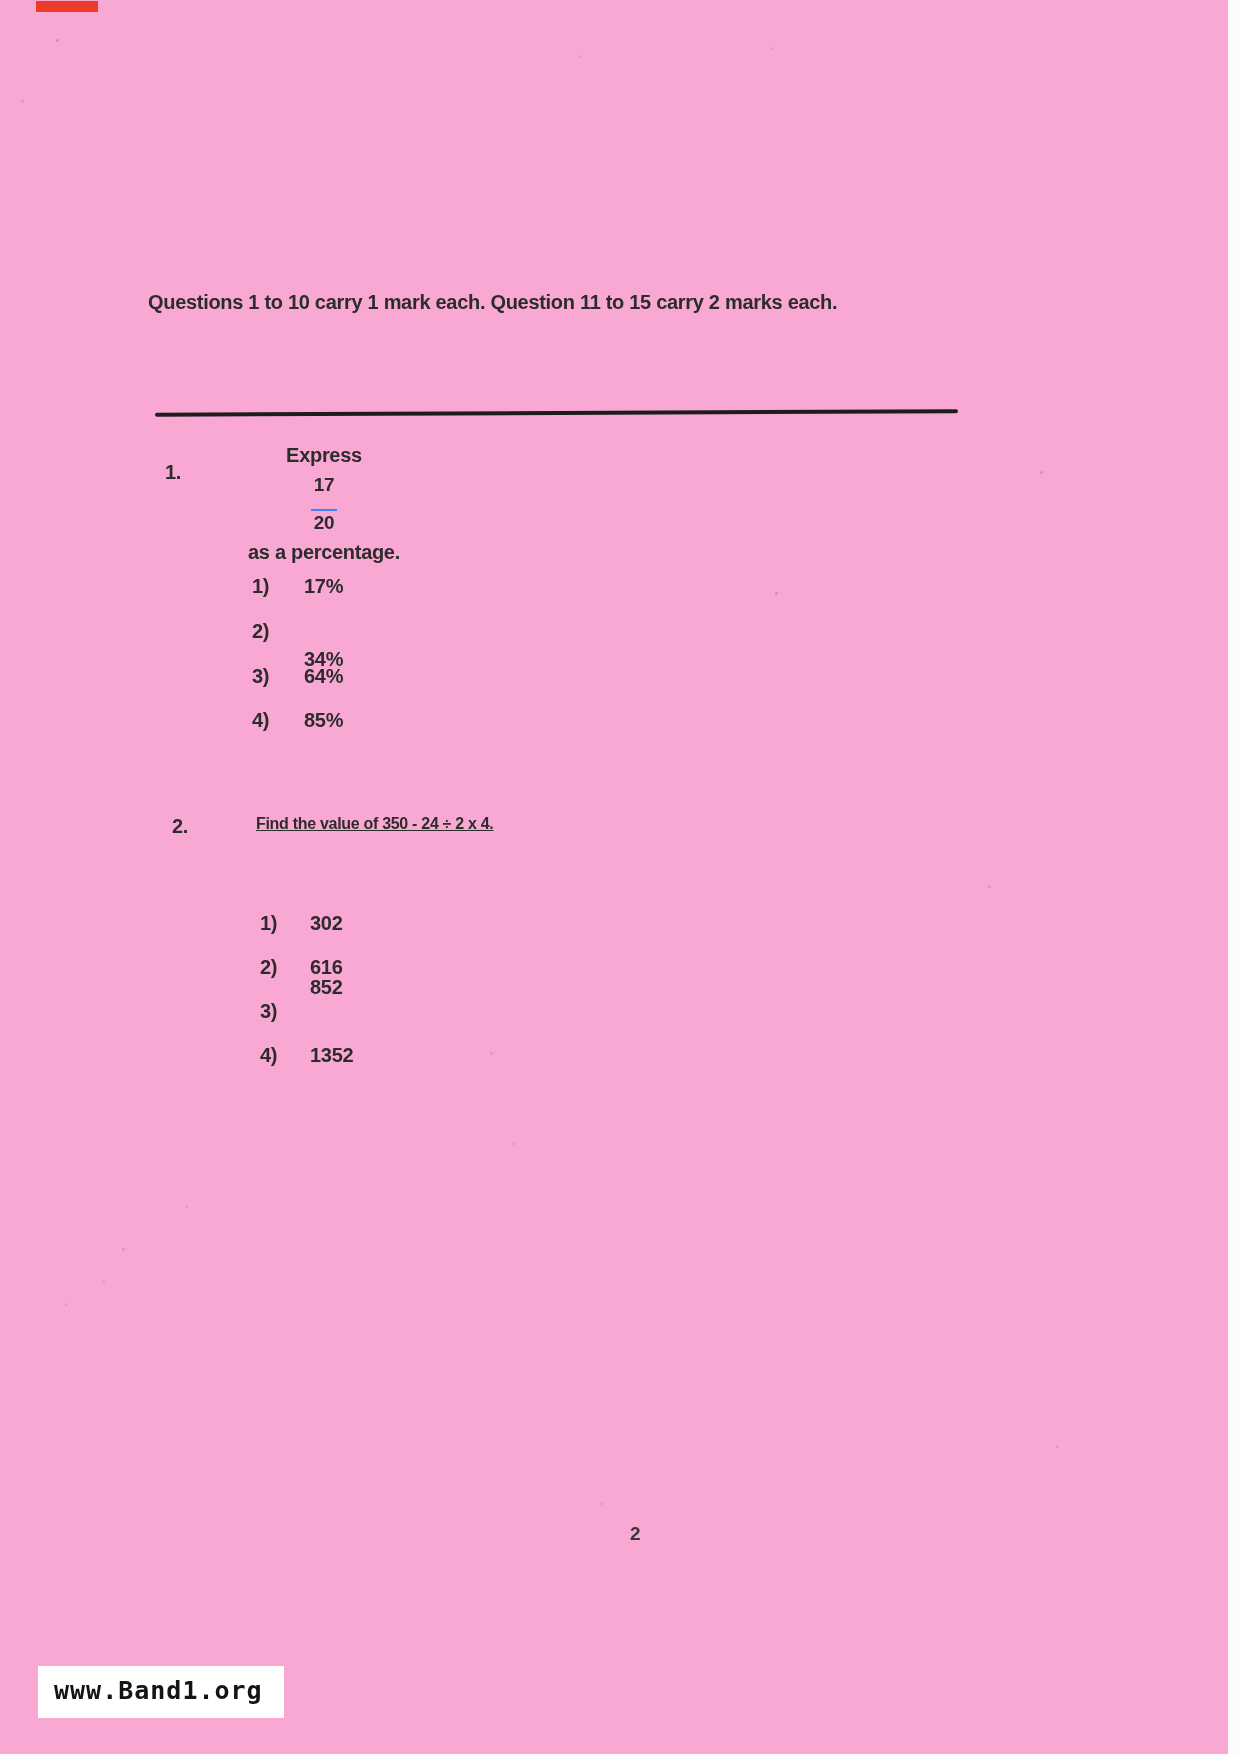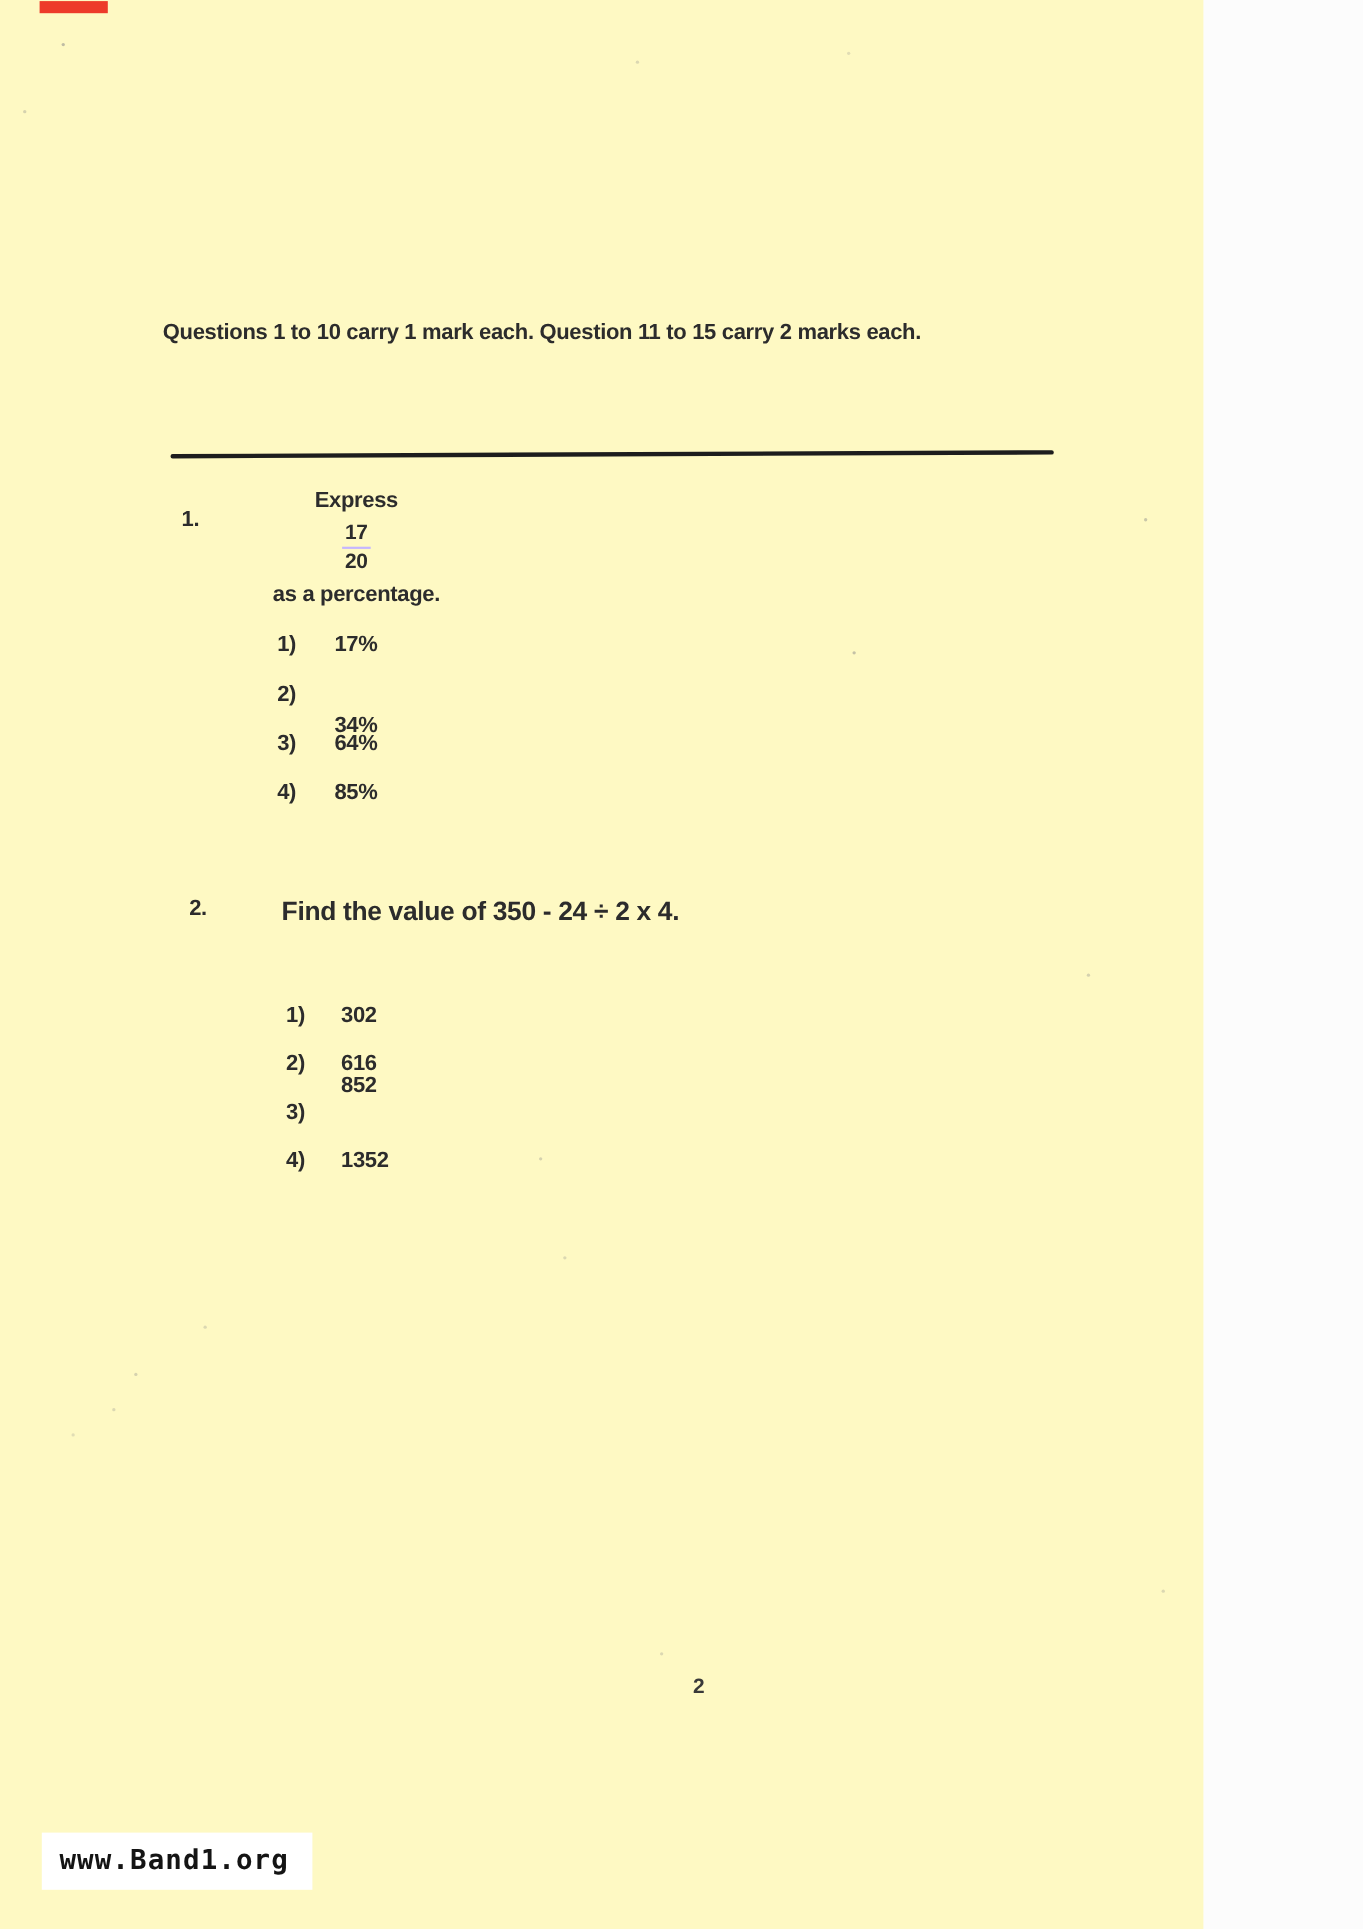--- a/index.html
+++ b/index.html
@@ -4,53 +4,53 @@
 <style>
   * { margin:0; padding:0; box-sizing:border-box; }
   html,body { width:1239px; height:1754px; }
   body {
     background:#fcfcfc;
     font-family:"Liberation Sans", sans-serif;
     position:relative;
     overflow:hidden;
   }
   .page {
-    position:absolute; left:0; top:0; width:1094px; height:1754px;
-    background:#fef9c3;
+    position:absolute; left:0; top:0; width:1228px; height:1754px;
+    background:#f9a8d4;
   }
   
   .scan {
     position:absolute; left:0; top:0; width:100%; height:100%;
     color:#2e2e2e;
     filter:blur(0.35px) contrast(1.02);
     font-weight:600;
     letter-spacing:-0.3px;
   }
   .abs { position:absolute; }
   .hdr {
     left:148px; top:286px; width:830px;
     font-size:20px; line-height:33px;
   }
   .rule {
     left:155px; top:411px; width:803px; height:4px;
     background:#1f1f1f; border-radius:2px;
     transform:rotate(-0.25deg);
   }
   .qnum { font-size:20px; }
-  .qtext { font-size:24px; }
+  .qtext { font-size:16px;text-decoration:underline; }
   .qline {
     display:flex; align-items:center; gap:7px;
     font-size:20px;
     flex-direction:column;
   }
   .frac {
     display:inline-flex; flex-direction:column; align-items:center;
     font-size:19px; line-height:1.15;
   }
-  .frac .num { border-bottom:2px solid #c4b5fd; padding:0 3px 1px 3px; }
+  .frac .num { border-bottom:2px solid #3b82f6; padding:0 3px 13px 3px; }
   .frac .den { padding-top:1px; }
   .opt-label { font-size:20px; }
   .opt-value { font-size:20px; }
   .pagenum { font-size:19px; color:#3a3a3a; }
   
   .wm-box {
     position:absolute; left:38px; top:1666px; width:246px; height:52px;
     background:#ffffff;
   }
   .wm-text {

